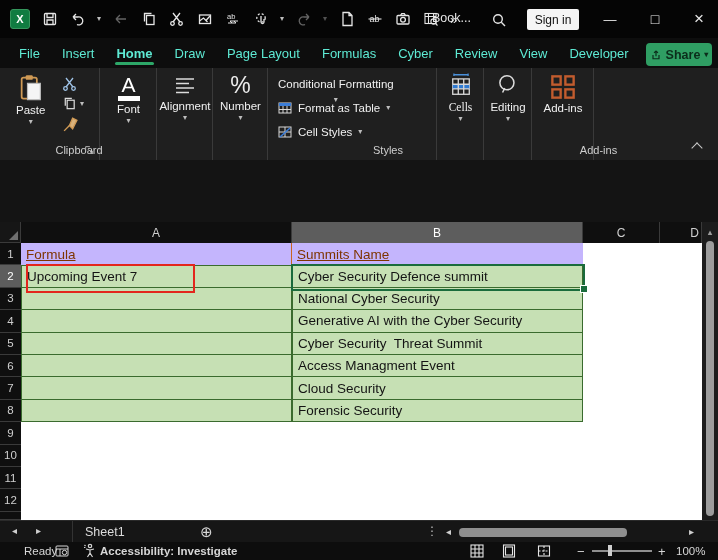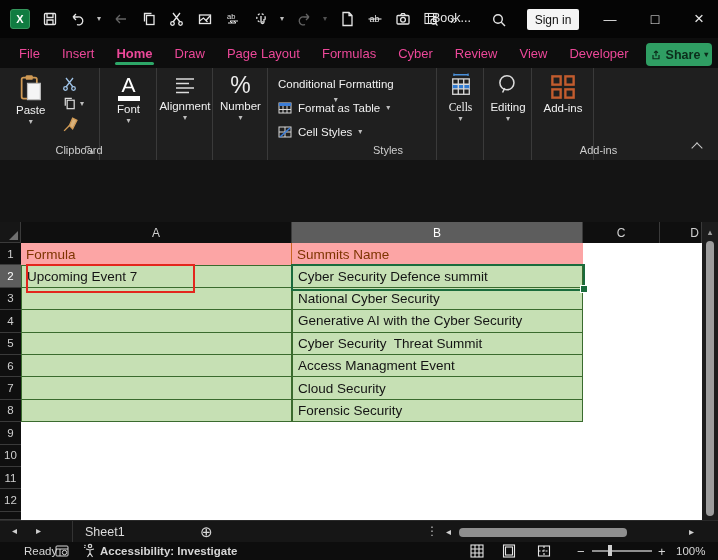--- a/index.html
+++ b/index.html
@@ -15,21 +15,21 @@
   .qat{left:10px;top:0;height:38px;display:flex;align-items:center;gap:11px;}
   .qat-ic{width:17px;height:17px;display:flex;align-items:center;justify-content:center;}
   .excel-logo{width:18px;height:18px;background:#107c41;border:1px solid #35965c;border-radius:3px;
        color:#fff;font-size:11px;font-weight:bold;display:flex;align-items:center;justify-content:center;}
   .book-title{color:#e6e6e6;font-size:12.5px;}
   .signin{left:527px;top:9px;width:52px;height:21px;background:#f5f5f5;border-radius:2px;
        color:#111;font-size:12px;display:flex;align-items:center;justify-content:center;}
   .winbtn{top:0;width:42px;height:38px;color:#e8e8e8;font-size:13px;display:flex;align-items:center;justify-content:center;}
   
   #tabrow{left:0;top:38px;width:718px;height:30px;background:#0d0d0d;display:flex;align-items:stretch;padding-left:8px;box-sizing:border-box;}
-  .tab{padding:0 11px;font-size:13px;color:#ec4899;display:flex;align-items:center;position:relative;}
+  .tab{padding:0 11px;font-size:13px;color:#5eead4;display:flex;align-items:center;position:relative;}
   .tab.active{font-weight:bold;}
   .tab.active::after{content:"";position:absolute;left:10px;right:10px;bottom:3px;height:3px;background:#2da768;border-radius:2px;}
   .share-btn{left:646px;top:43px;width:66px;height:23px;background:#2f9e63;border-radius:4px;
        color:#0b2d1b;font-size:12.5px;font-weight:bold;display:flex;align-items:center;justify-content:center;gap:4px;}
   
   #ribbon{left:0;top:68px;width:718px;height:92px;background:#1f1f1f;border-bottom:1px solid #000;}
   .rgroup{position:absolute;top:0;height:92px;border-right:1px solid #3a3a3a;box-sizing:border-box;}
   .glabel{position:absolute;bottom:4px;width:100%;text-align:center;font-size:11px;color:#cfcfcf;padding-left:36px;}
   .bigbtn{display:flex;flex-direction:column;align-items:center;gap:2px;}
   .blab{font-size:11.5px;color:#f0f0f0;}
@@ -42,21 +42,21 @@
   .fxgroup{left:110px;top:167px;width:82px;height:26px;background:#222;border:1px solid #3e3e3e;border-radius:3px;
        display:flex;align-items:center;justify-content:space-around;color:#9a9a9a;}
   .finput{left:197px;top:163px;width:509px;height:51px;background:#212121;border:1px solid #3f3f3f;border-radius:5px;
        color:#f2f2f2;font-size:13px;padding:7px 12px;box-sizing:border-box;}
   
   #grid{left:0;top:222px;width:702px;height:298px;background:#fff;}
   .colhdr{top:0;height:21px;background:#0f0f0f;color:#cfcfcf;font-size:12px;display:flex;align-items:center;justify-content:center;border-right:1px solid #3a3a3a;box-sizing:border-box;}
   .rowhdr{left:0;width:21px;background:#0f0f0f;color:#cfcfcf;font-size:11.5px;display:flex;align-items:center;justify-content:center;border-bottom:1px solid #3a3a3a;box-sizing:border-box;}
   .hl{background:#5d5d5d !important;color:#fff !important;}
   .cell{font-size:13.5px;color:#141414;box-sizing:border-box;padding-left:5px;display:flex;align-items:center;white-space:pre;overflow:hidden;}
-  .orange{background:#fca5a5;color:#7e3400;}
+  .orange{background:#c4b5fd;color:#7e3400;text-decoration:underline;}
   .green{background:#C6E0B4;border-right:1px solid #3a6b2e;border-bottom:1px solid #3a6b2e;border-left:1px solid #3a6b2e;}
   .gridlines{background-image:
       repeating-linear-gradient(to bottom, transparent 0px, transparent 21.4px, #e4e4e4 21.4px, #e4e4e4 22.4px),
       linear-gradient(#e4e4e4,#e4e4e4),linear-gradient(#e4e4e4,#e4e4e4),linear-gradient(#e4e4e4,#e4e4e4);
       background-repeat:repeat,no-repeat,no-repeat,no-repeat;
       background-size:auto,1px 100%,1px 100%,1px 100%;
       background-position:0 0,270px 0,561px 0,638px 0;}
   .vscroll{left:702px;top:222px;width:16px;height:298px;background:#1c1c1c;}
   .scroll-tri{color:#9c9c9c;font-size:9px;text-align:center;}
   

